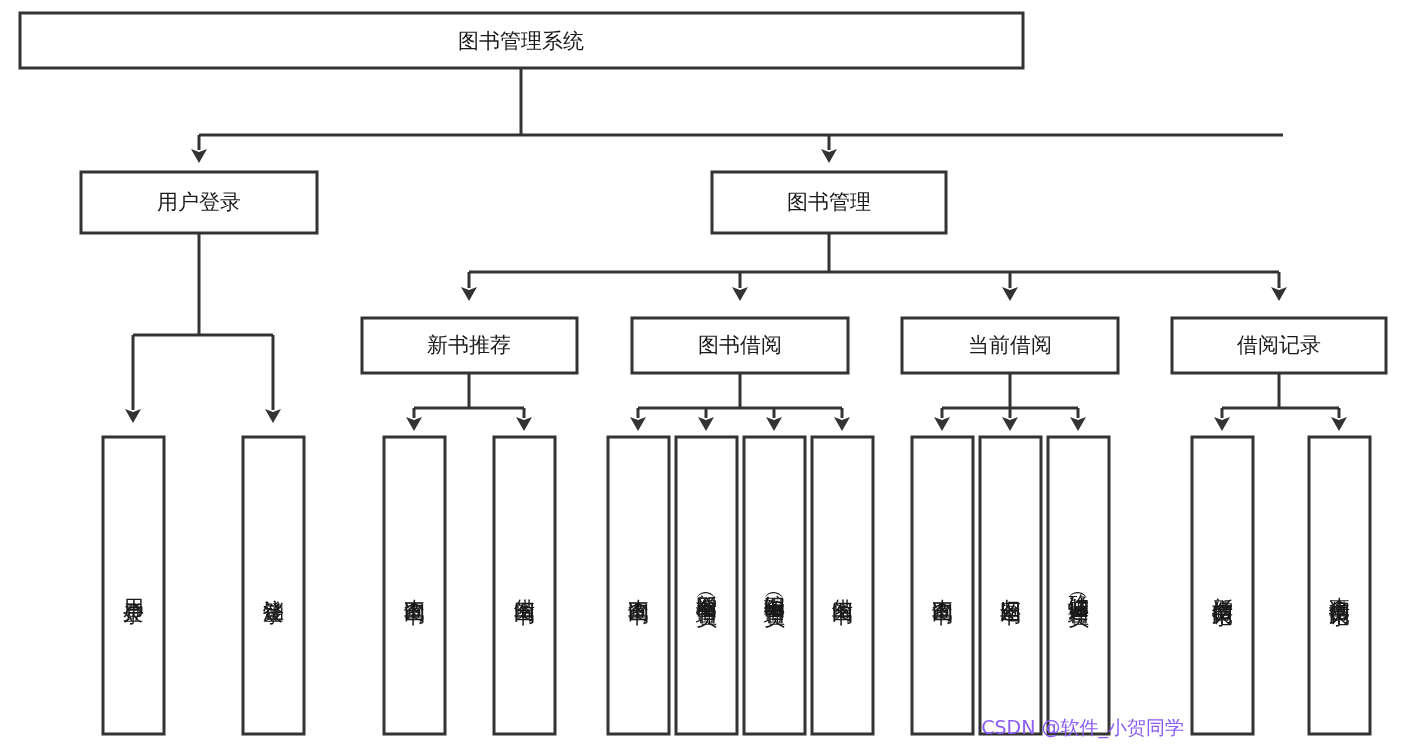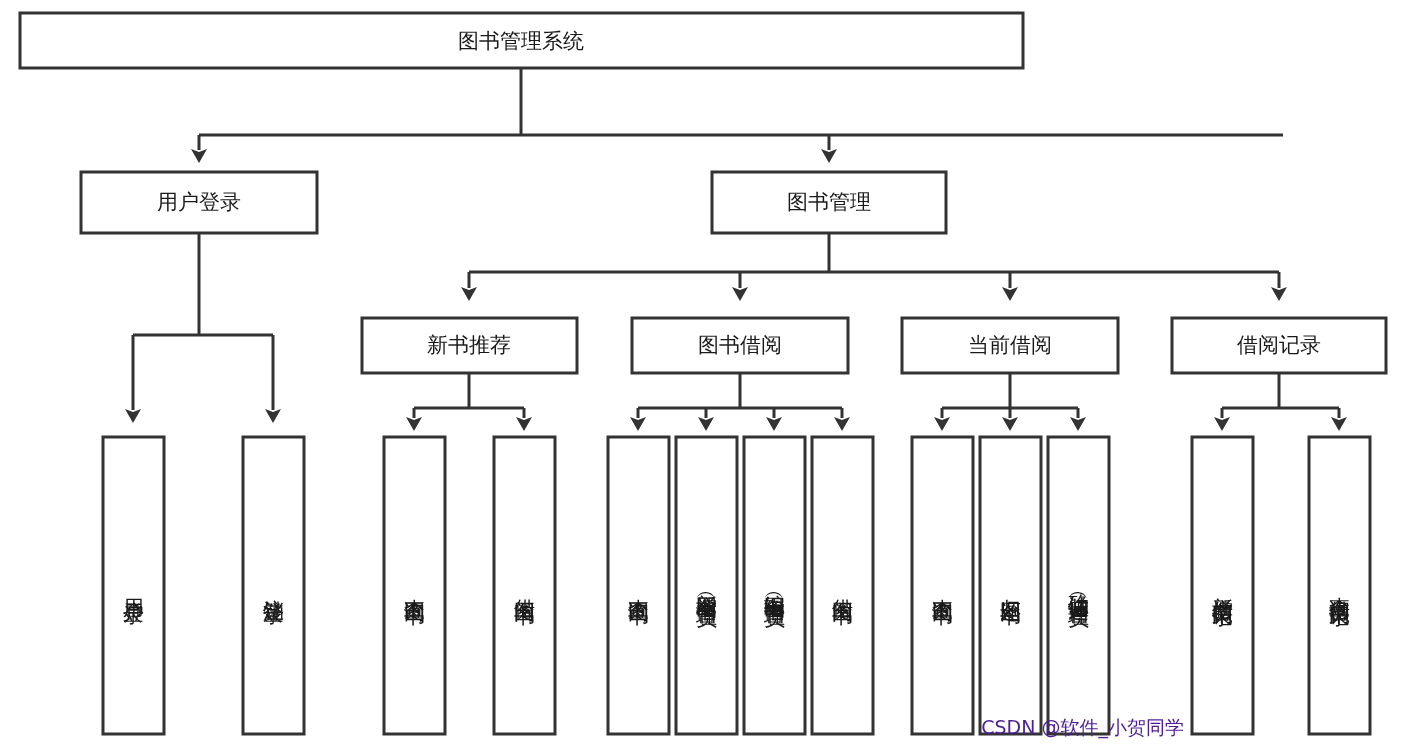--- a/index.html
+++ b/index.html
@@ -64,21 +64,21 @@
     white-space: nowrap;
     pointer-events: none;
     user-select: none;
   }
   .watermark {
     position: absolute;
     right: 14px;
     bottom: 6px;
     font-family: "DejaVu Sans", "Liberation Sans", sans-serif;
     font-size: 19px;
-    color: #4c1d95;
+    color: #8b5cf6;
     white-space: nowrap;
     user-select: none;
   }
 </style>
 </head>
 <body>
 
 <div id="diagram-root">
 
   <svg id="tree-svg" viewBox="0 0 1405 747">

